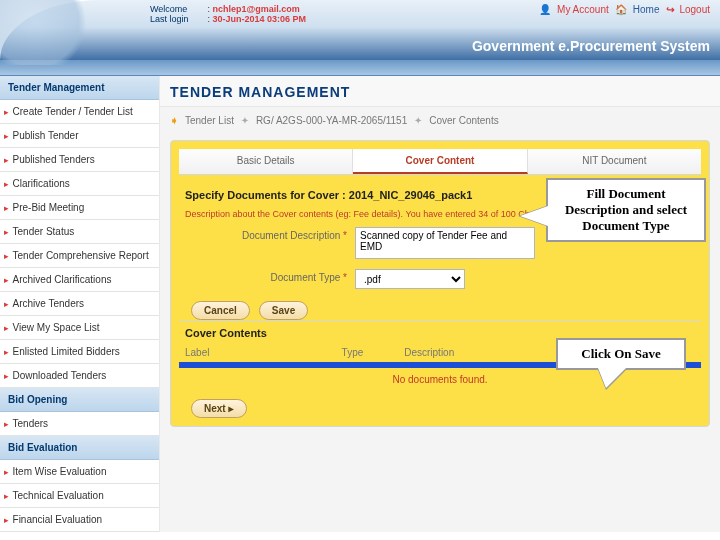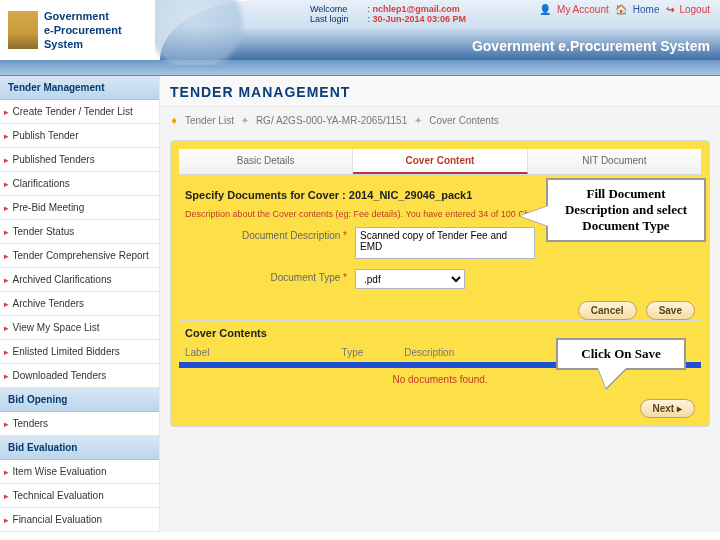--- a/index.html
+++ b/index.html
@@ -46,47 +46,39 @@
 
 .spec-title { font-size: 11px; font-weight: bold; color: #222; padding: 4px 6px; }
 .spec-hint { font-size: 9px; color: #c0392b; padding: 4px 6px; }
 .field-row { display: flex; align-items: flex-start; padding: 4px 6px; font-size: 10px; }
 .field-label { width: 170px; color: #666; text-align: right; padding-right: 8px; padding-top: 3px; }
 .req { color: #c0392b; }
 .field-input textarea, .field-input select { font-size: 10px; border: 1px solid #b0b7c0; background: #fff; }
 .field-input textarea { width: 180px; height: 32px; resize: none; padding: 2px 4px; font-family: inherit; }
 .field-input select { width: 110px; height: 20px; padding: 1px 4px; }
 
-.btns { text-align: right; padding: 8px 6px 0; }
+.btns { padding: 8px 6px 0; }
 .btn { display: inline-block; border: 1px solid #c4a05a; background: linear-gradient(180deg, #fff3dc 0%, #f3dda8 100%); color: #5a4415; font-size: 10px; font-weight: bold; padding: 3px 12px; border-radius: 10px; cursor: pointer; margin-left: 6px; }
 
 .section-heading { font-weight: bold; color: #222; border-top: 1px solid #d0d7e0; padding: 6px 6px 4px; font-size: 11px; }
 .cc-table { width: 100%; font-size: 10px; border-collapse: collapse; }
 .cc-table th { color: #777; font-weight: normal; text-align: left; padding: 4px 6px; border-bottom: 6px solid #1d4ed8; }
 .cc-empty { text-align: center; color: #c0392b; font-size: 10px; padding: 6px; }
 
 .callout { position: absolute; background: #fff; border: 2px solid #999; padding: 6px 10px; font-family: "Times New Roman", serif; font-size: 13px; font-weight: bold; color: #000; text-align: center; line-height: 16px; z-index: 10; }
 .callout::before { content: ''; position: absolute; width: 0; height: 0; }
 #callout1 { top: 178px; right: 14px; width: 160px; }
 #callout1::before { left: -28px; top: 26px; border-right: 28px solid #fff; border-top: 10px solid transparent; border-bottom: 10px solid transparent; filter: drop-shadow(-2px 0 0 #999); }
 #callout2 { top: 338px; right: 34px; width: 130px; }
 #callout2::before { left: 40px; bottom: -20px; border-top: 20px solid #fff; border-left: 8px solid transparent; border-right: 20px solid transparent; filter: drop-shadow(0 2px 0 #999); }
 </style>
 </head>
 <body>
 
 <div class="header">
-  <div class="header-left">
-    <div class="emblem"></div>
-    <div class="header-title">
-      <span>Government</span><br>
-      <span>e-Procurement</span><br>
-      <span>System</span>
-    </div>
-  </div>
   <div class="header-right">
     <div class="map-shape"></div>
     <div class="header-info">
       <div><span class="header-info-label">Welcome</span> : <span class="header-info-val">nchlep1@gmail.com</span></div>
       <div><span class="header-info-label">Last login</span> : <span class="header-info-val">30-Jun-2014 03:06 PM</span></div>
     </div>
     <div class="header-links">
       <span class="hl-myacc"><span class="hl-icon">👤</span> <span>My Account</span></span>
       <span class="hl-home"><span class="hl-icon">🏠</span> <span>Home</span></span>
       <span class="hl-logout"><span class="hl-icon">↪</span> <span>Logout</span></span>

